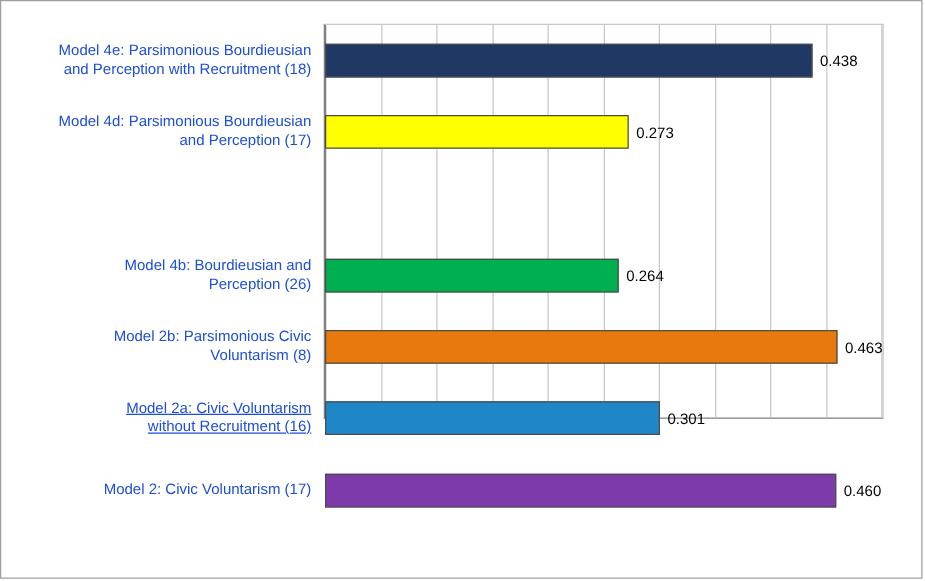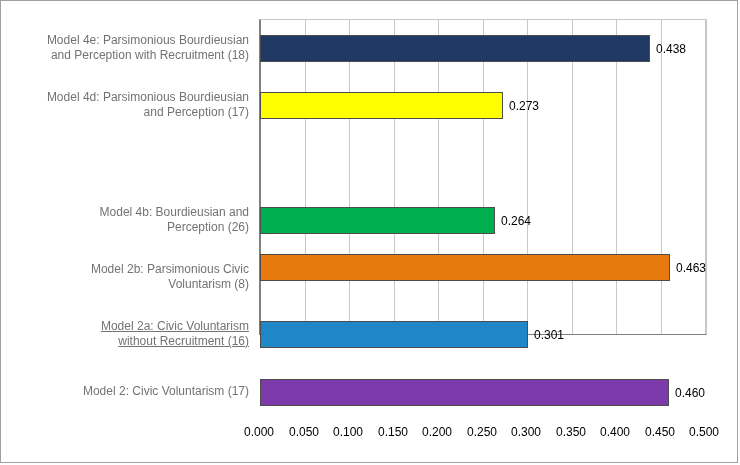--- a/index.html
+++ b/index.html
@@ -79,21 +79,21 @@
     top: 18px;
     width: 248px;
     height: 403px;
   }
   .cat-label {
     position: absolute;
     right: 6px;
     width: 242px;
     text-align: right;
     font-size: 12px;
-    color: #737373;
+    color: #1d4ed8;
     line-height: 15px;
   }
   
   #x-labels {
     position: absolute;
     left: 258px;
     top: 424px;
     width: 448px;
     height: 18px;
   }
@@ -157,42 +157,29 @@
           <span class="bar-label">0.438</span>
         </div>
         <div class="row" style="top: 57px; height: 57px;">
           <div class="bar" style="background: rgb(255, 255, 0); border-color: rgb(76, 76, 76); width: 243px;"></div>
           <span class="bar-label">0.273</span>
         </div>
         <div class="row" style="top: 172px; height: 57px;">
           <div class="bar" style="background: rgb(0, 176, 80); border-color: rgb(76, 76, 76); width: 235px;"></div>
           <span class="bar-label">0.264</span>
         </div>
-        <div class="row" style="top: 219px; height: 57px;">
+        <div class="row" style="top: 229px; height: 57px;">
           <div class="bar" style="background: rgb(232, 121, 12); border-color: rgb(76, 76, 76); width: 412px;"></div>
           <span class="bar-label">0.463</span>
         </div>
         <div class="row" style="top: 286px; height: 57px;">
           <div class="bar" style="background: rgb(31, 134, 200); border-color: rgb(76, 76, 76); width: 268px;"></div>
           <span class="bar-label">0.301</span>
         </div>
         <div class="row" style="top: 344px; height: 57px;">
           <div class="bar" style="background: rgb(124, 58, 171); border-color: rgb(76, 76, 76); width: 409px;"></div>
           <span class="bar-label">0.460</span>
         </div>
       </div>
   </div>
 
-  <div id="x-labels">
-      <div class="x-label" style="left: 0px;">0.000</div>
-      <div class="x-label" style="left: 45px;">0.050</div>
-      <div class="x-label" style="left: 89px;">0.100</div>
-      <div class="x-label" style="left: 134px;">0.150</div>
-      <div class="x-label" style="left: 178px;">0.200</div>
-      <div class="x-label" style="left: 223px;">0.250</div>
-      <div class="x-label" style="left: 267px;">0.300</div>
-      <div class="x-label" style="left: 312px;">0.350</div>
-      <div class="x-label" style="left: 356px;">0.400</div>
-      <div class="x-label" style="left: 401px;">0.450</div>
-      <div class="x-label" style="left: 445px;">0.500</div>
-    </div>
 
 </div>
 
 </body></html>

